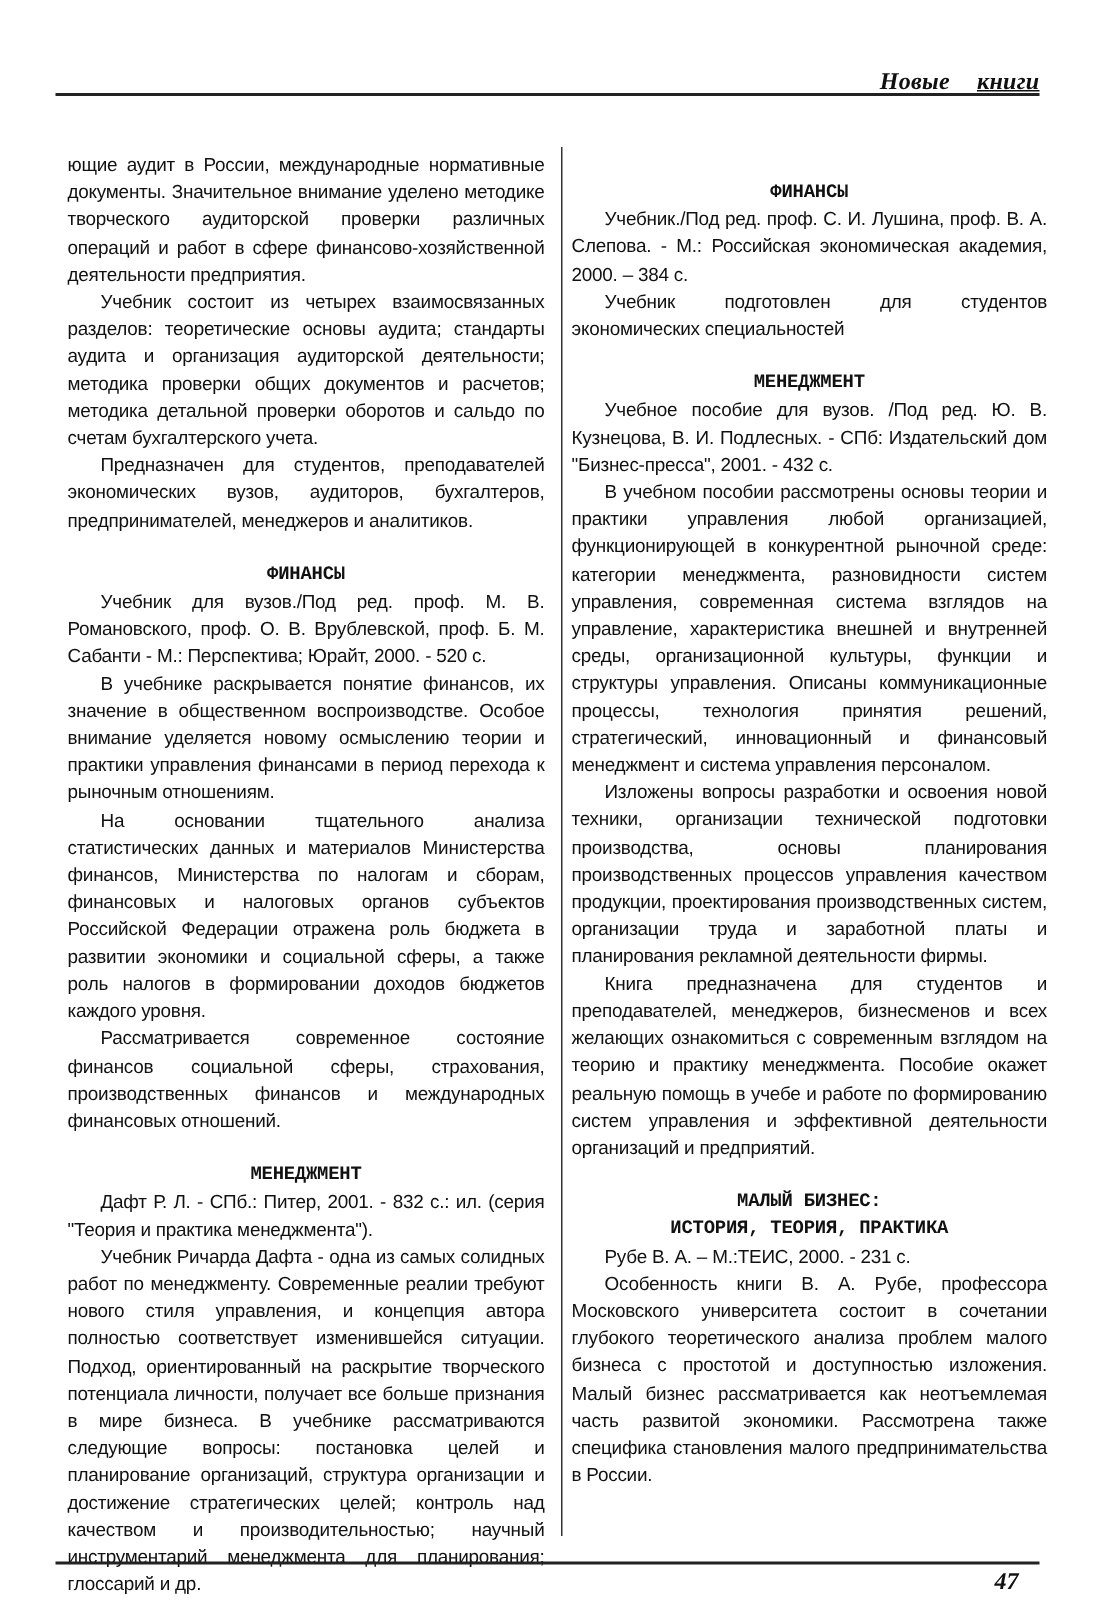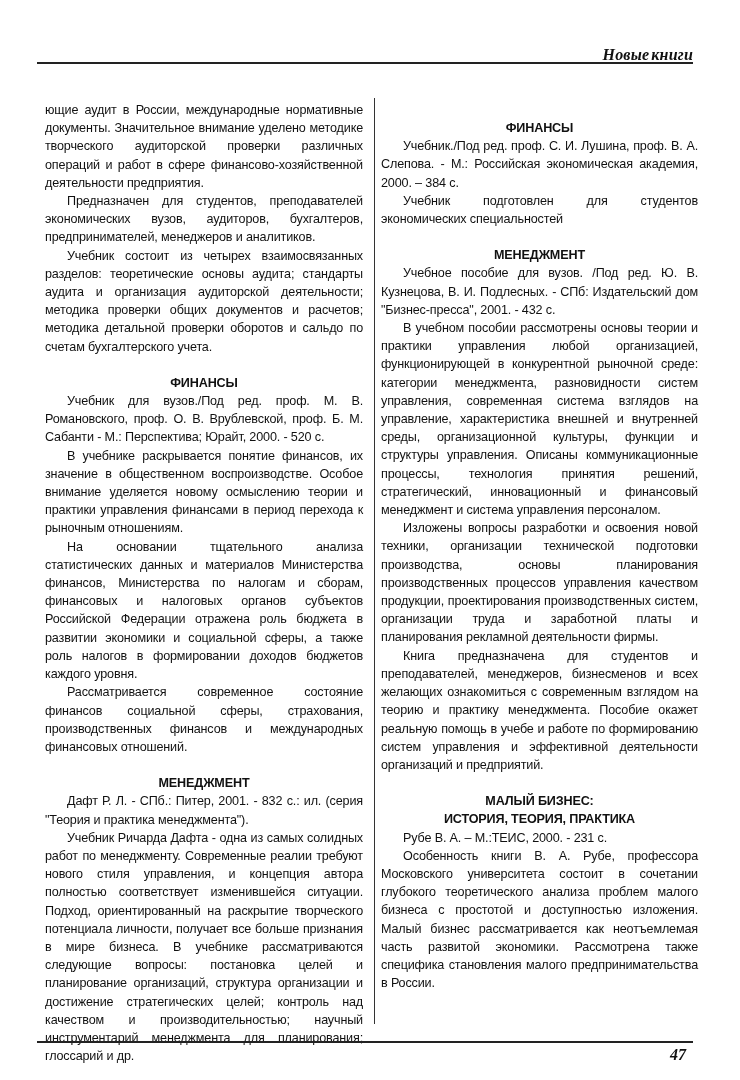--- a/index.html
+++ b/index.html
@@ -7,47 +7,48 @@
       width: 740px; height: 1080px; position: relative; overflow: hidden;
       font-family: "Liberation Sans", "DejaVu Sans", sans-serif;
       color: #111111;
     }
     .rh-text {
       position: absolute; right: 248px; top: 46px;
       font-family: "Liberation Serif", "DejaVu Serif", serif;
       font-style: italic; font-weight: bold; font-size: 16px;
       letter-spacing: 0.2px;
     }
-    .rh-text .w2 { margin-left: 2px; }
+    .rh-text .w2 { margin-left: 18px; text-decoration: underline; }
     .rule-top {
       position: absolute; left: 37px; width: 456px; top: 62px; height: 2px; background: #222;
     }
     .rule-bottom {
       position: absolute; left: 37px; width: 456px; top: 1041px; height: 2px; background: #222;
     }
     .page-num {
-      position: absolute; left: 462px; top: 1046px; width: 30px; text-align: center;
+      position: absolute; left: 462px; top: 1046px; width: 30px; text-align: left;
       font-family: "Liberation Serif", "DejaVu Serif", serif;
       font-style: italic; font-weight: bold; font-size: 16px;
     }
     .col {
       position: absolute; top: 101px; width: 318px;
       font-size: 12.6px; line-height: 18.2px; text-align: justify;
       letter-spacing: -0.15px;
     }
     .col-left { left: 45px; }
     .col-right { left: 381px; width: 317px; }
     .divider {
       position: absolute; left: 374px; top: 98px; width: 1px; height: 926px; background: #333;
     }
     p { margin: 0; }
     p.indent { text-indent: 22px; }
     .h {
       text-align: center; font-weight: bold; font-size: 12.6px; margin: 0;
       line-height: 18.2px;
+      font-family: Liberation Mono, monospace;
     }
     .gap { height: 18px; }
   </style>
   <style>
     
     .rule-top, .rule-bottom { left: 37px; width: 456px; }
   </style>
   <style>
     .rule-top { left: 37px; width: 456px; }
   </style>
@@ -61,22 +62,22 @@
 
 <div class="rh-text">
   <span>Новые</span><span class="w2">книги</span>
 </div>
 <div class="rule-top"></div>
 
 <div class="divider"></div>
 
 <div class="col col-left">
   <p>ющие аудит в России, международные нормативные документы. Значительное внимание уделено методике творческого аудиторской проверки различных операций и работ в сфере финансово-хозяйственной деятельности предприятия.</p>
+  <p class="indent">Учебник состоит из четырех взаимосвязанных разделов: теоретические основы аудита; стандарты аудита и организация аудиторской деятельности; методика проверки общих документов и расчетов; методика детальной проверки оборотов и сальдо по счетам бухгалтерского учета.</p>
   <p class="indent">Предназначен для студентов, преподавателей экономических вузов, аудиторов, бухгалтеров, предпринимателей, менеджеров и аналитиков.</p>
-  <p class="indent">Учебник состоит из четырех взаимосвязанных разделов: теоретические основы аудита; стандарты аудита и организация аудиторской деятельности; методика проверки общих документов и расчетов; методика детальной проверки оборотов и сальдо по счетам бухгалтерского учета.</p>
   <div class="gap"></div>
 
   <h3 class="h">ФИНАНСЫ</h3>
   <p class="indent">Учебник для вузов./Под ред. проф. М. В. Романовского, проф. О. В. Врублевской, проф. Б. М. Сабанти - М.: Перспектива; Юрайт, 2000. - 520 с.</p>
   <p class="indent">В учебнике раскрывается понятие финансов, их значение в общественном воспроизводстве. Особое внимание уделяется новому осмыслению теории и практики управления финансами в период перехода к рыночным отношениям.</p>
   <p class="indent">На основании тщательного анализа статистических данных и материалов Министерства финансов, Министерства по налогам и сборам, финансовых и налоговых органов субъектов Российской Федерации отражена роль бюджета в развитии экономики и социальной сферы, а также роль налогов в формировании доходов бюджетов каждого уровня.</p>
   <p class="indent">Рассматривается современное состояние финансов социальной сферы, страхования, производственных финансов и международных финансовых отношений.</p>
   <div class="gap"></div>
 
   <h3 class="h">МЕНЕДЖМЕНТ</h3>

